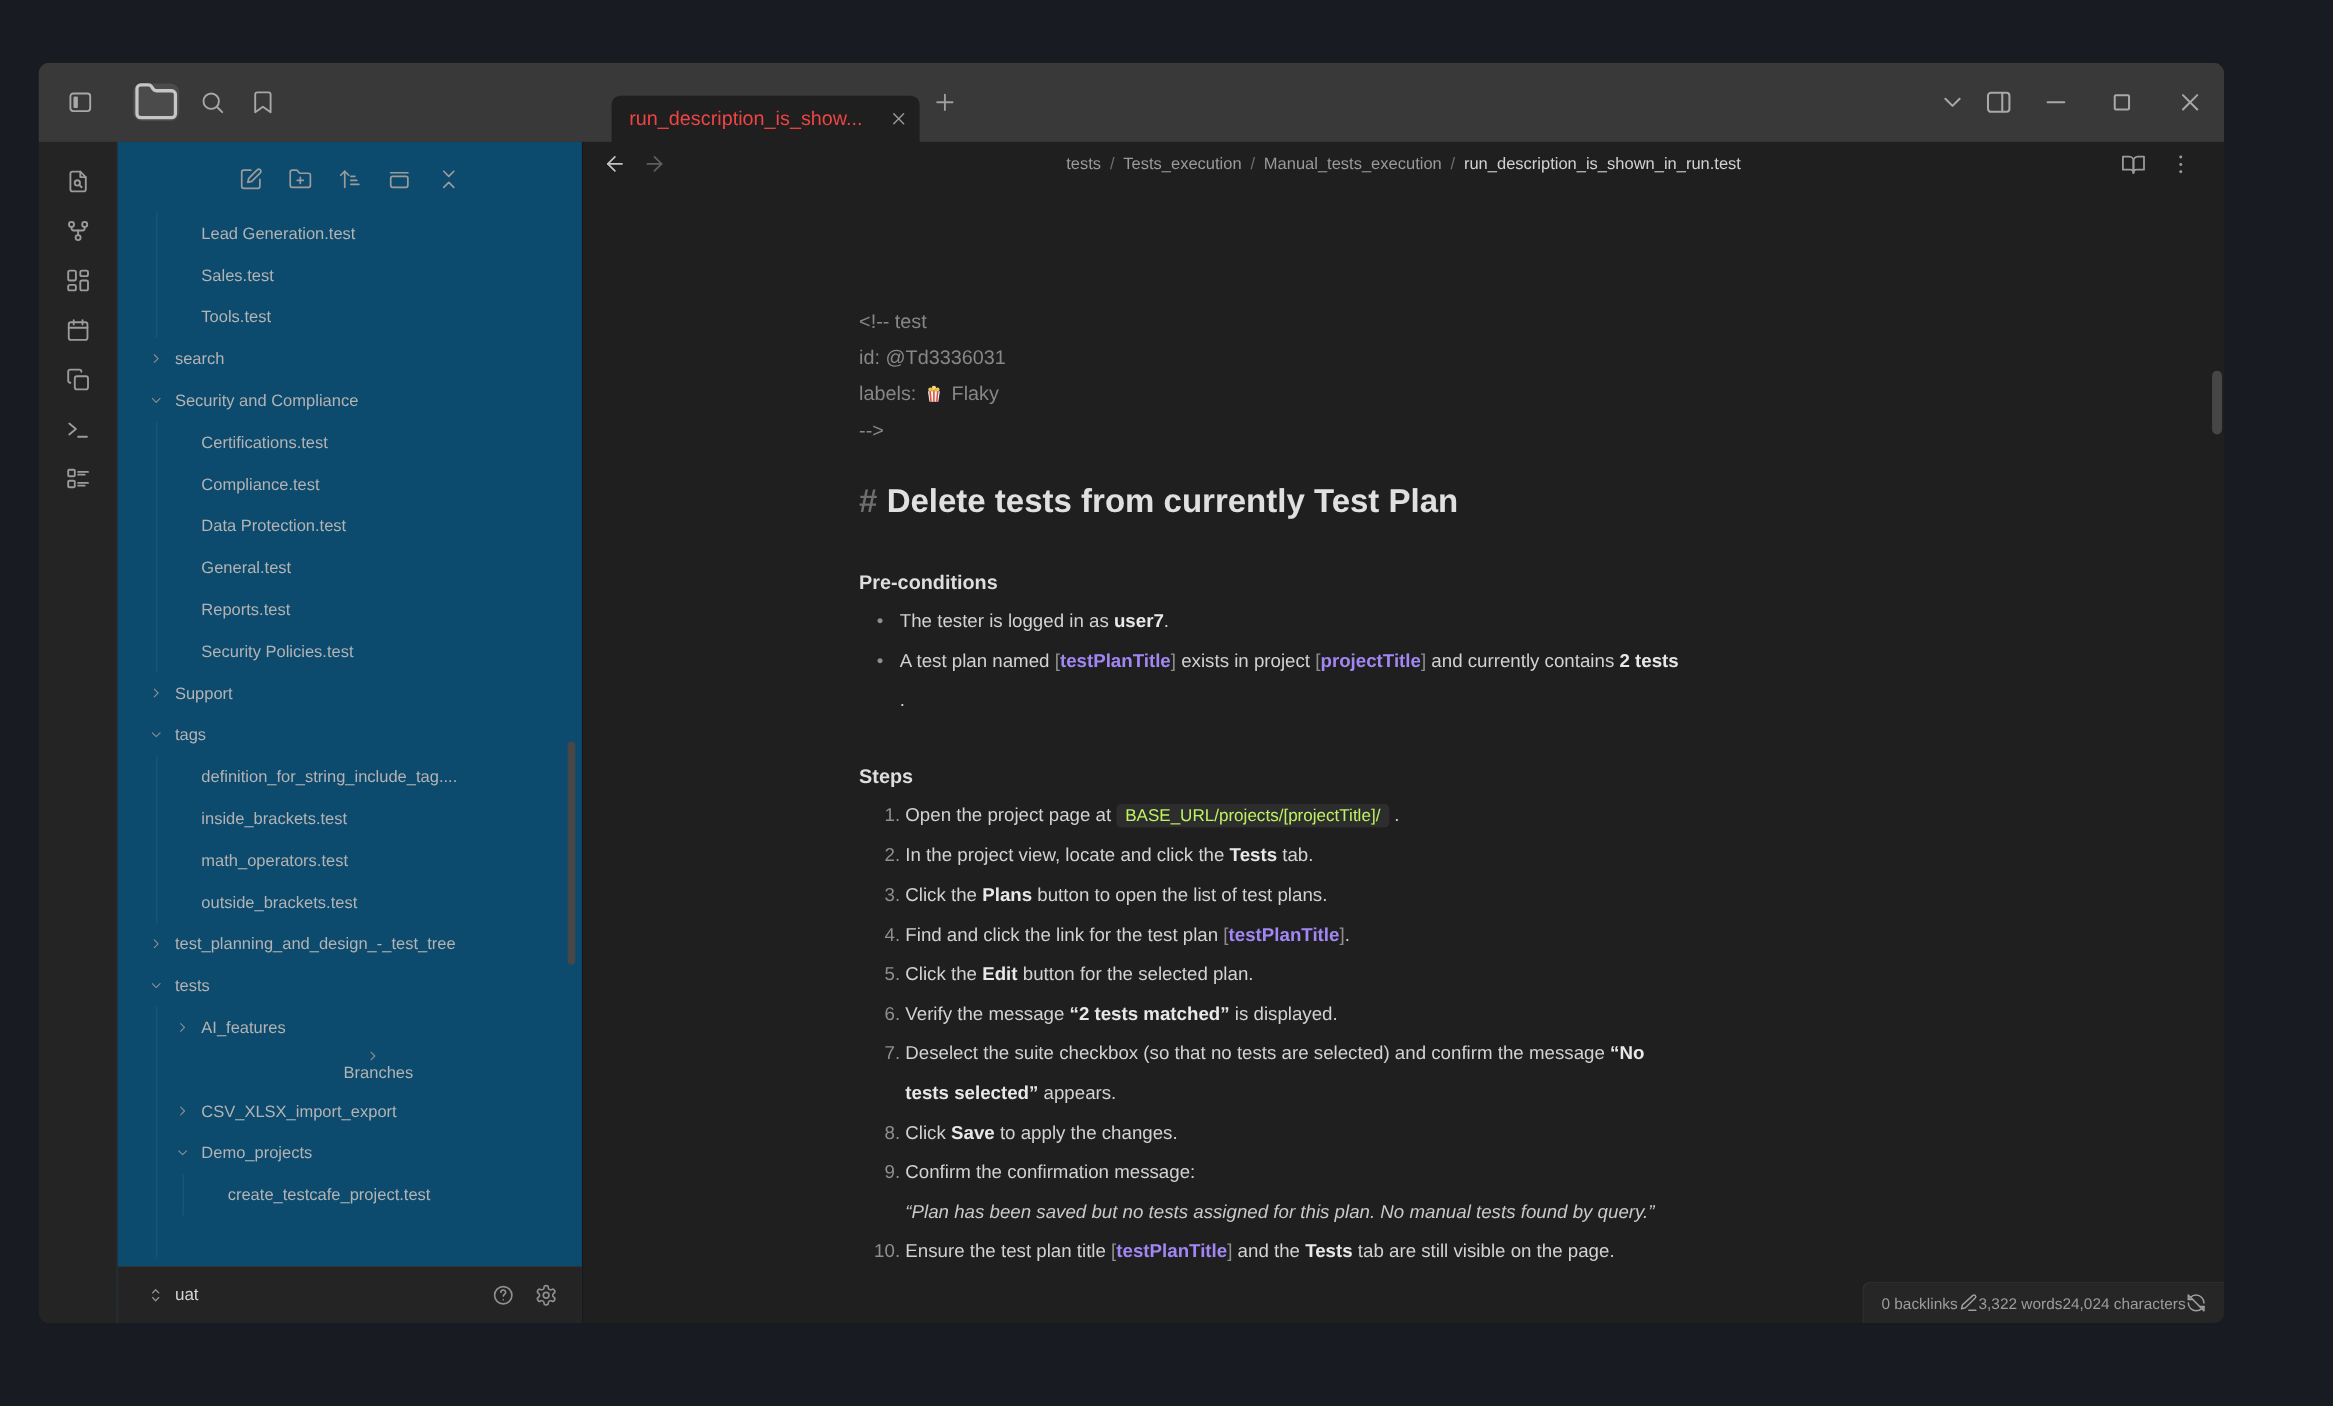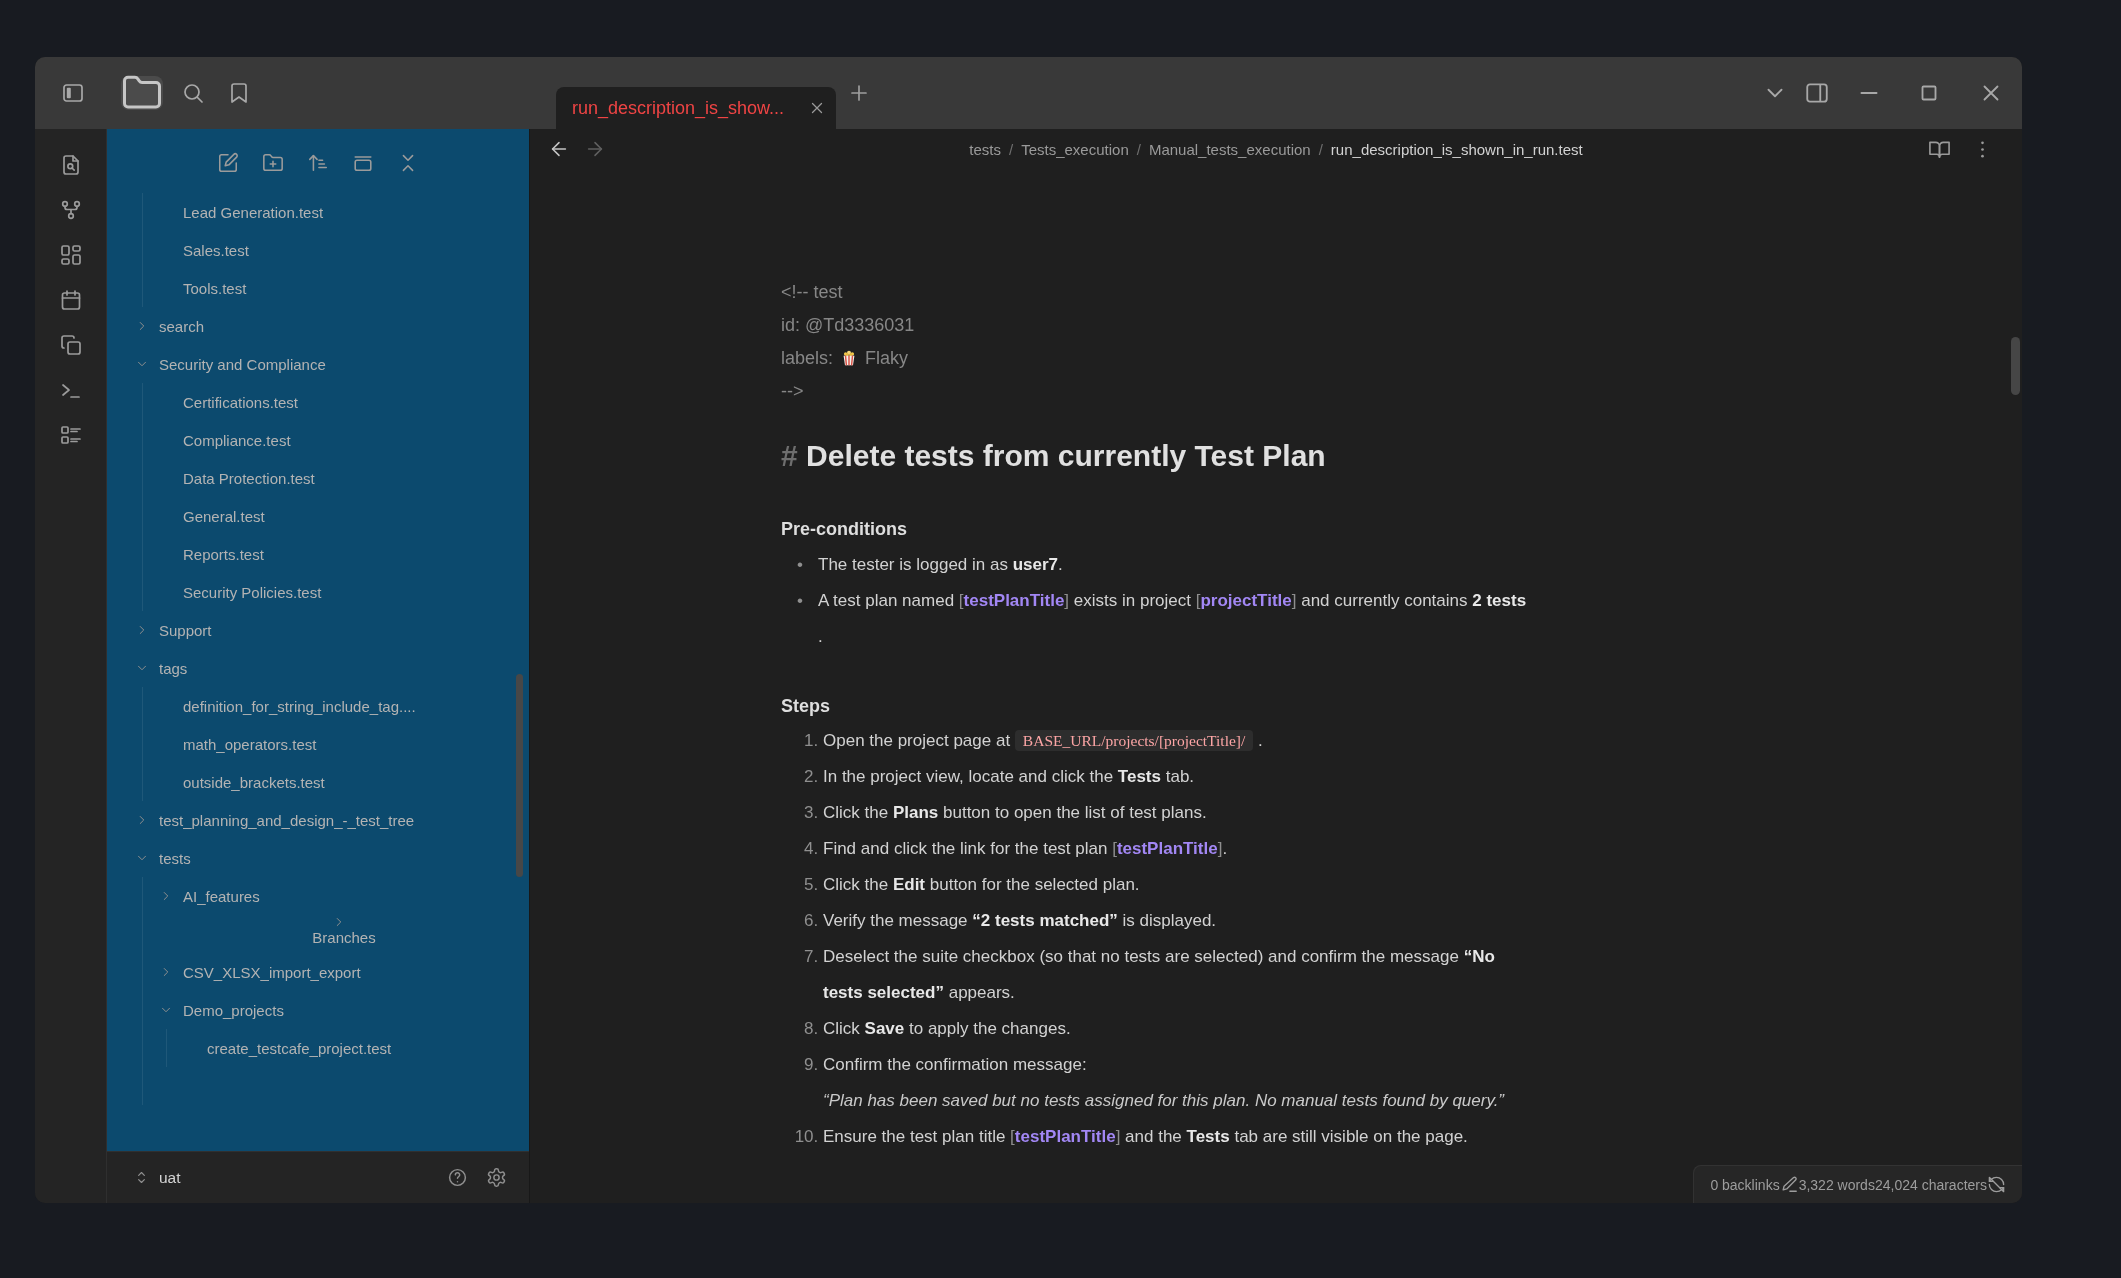--- a/index.html
+++ b/index.html
@@ -68,22 +68,22 @@
   .h-pre{margin-top:37px;} .h-steps{margin-top:37px;}
   ul.pre-list{margin:4px 0 0 0;padding-left:37px;list-style:none;}
   ul.pre-list li{position:relative;font-size:17px;line-height:36px;color:#d2d2d2;}
   ul.pre-list li::before{content:"•";position:absolute;left:-21px;color:#8f8f8f;}
   ol.steps-list{margin:3px 0 0 0;padding-left:42px;}
   ol.steps-list li{font-size:17px;line-height:36px;color:#d2d2d2;}
   ol.steps-list li::marker{color:#8f8f8f;}
   .seg-b{font-weight:700;color:#e8e8e8;}
   .seg-link{color:#a287f4;font-weight:700;cursor:pointer;}
   .seg-br{color:#8e8e8e;}
-  .seg-code{font-family:Liberation Serif, serif;font-size:15.5px;background:#2d2d2d;
-            border-radius:4px;padding:2px 8px;color:#fca5a5;}
+  .seg-code{font-family:Liberation Sans, sans-serif;font-size:15.5px;background:#2d2d2d;
+            border-radius:4px;padding:2px 8px;color:#bef264;}
   .seg-i{font-style:italic;color:#c9c9c9;}
   .inline-icon{display:inline-block;width:20px;height:20px;vertical-align:-4px;margin:0 1px;}
   .ed-scroll{position:absolute;right:2px;top:168px;width:9px;height:58px;border-radius:5px;background:#464646;}
   
   .statusbar{position:absolute;right:0;bottom:0;height:37px;background:#262626;border:1px solid rgba(255,255,255,0.06);
              border-right:none;border-bottom:none;border-radius:8px 0 0 0;display:flex;align-items:center;
              padding:0 16px 0 16px;font-size:14px;color:#9d9d9d;}
   .statusbar .icon-btn{width:19px;height:19px;color:#9d9d9d;}
   .sync-off{color:#e0524e;}
 </style>
@@ -373,20 +373,25 @@
                 <svg viewBox="0 0 24 24" width="100%" height="100%" fill="none" stroke="currentColor" stroke-width="1.7" stroke-linecap="round" stroke-linejoin="round">
                   <path d="M6 9l6 6 6-6"></path>
                 </svg>
               </span>
               <span class="label">tags</span>
             </div>
             <div class="tree-item" style="padding-left: 52px;">
               <span class="guide" style="left: 35px;"></span>
               <span class="chevron"></span>
               <span class="label">definition_for_string_include_tag....</span>
+            </div>
+            <div class="tree-item" style="padding-left: 52px;">
+              <span class="guide" style="left: 35px;"></span>
+              <span class="chevron"></span>
+              <span class="label">inside_brackets.test</span>
             </div>
             <div class="tree-item" style="padding-left: 52px;">
               <span class="guide" style="left: 35px;"></span>
               <span class="chevron"></span>
               <span class="label">math_operators.test</span>
             </div>
             <div class="tree-item" style="padding-left: 52px;">
               <span class="guide" style="left: 35px;"></span>
               <span class="chevron"></span>
               <span class="label">outside_brackets.test</span>

